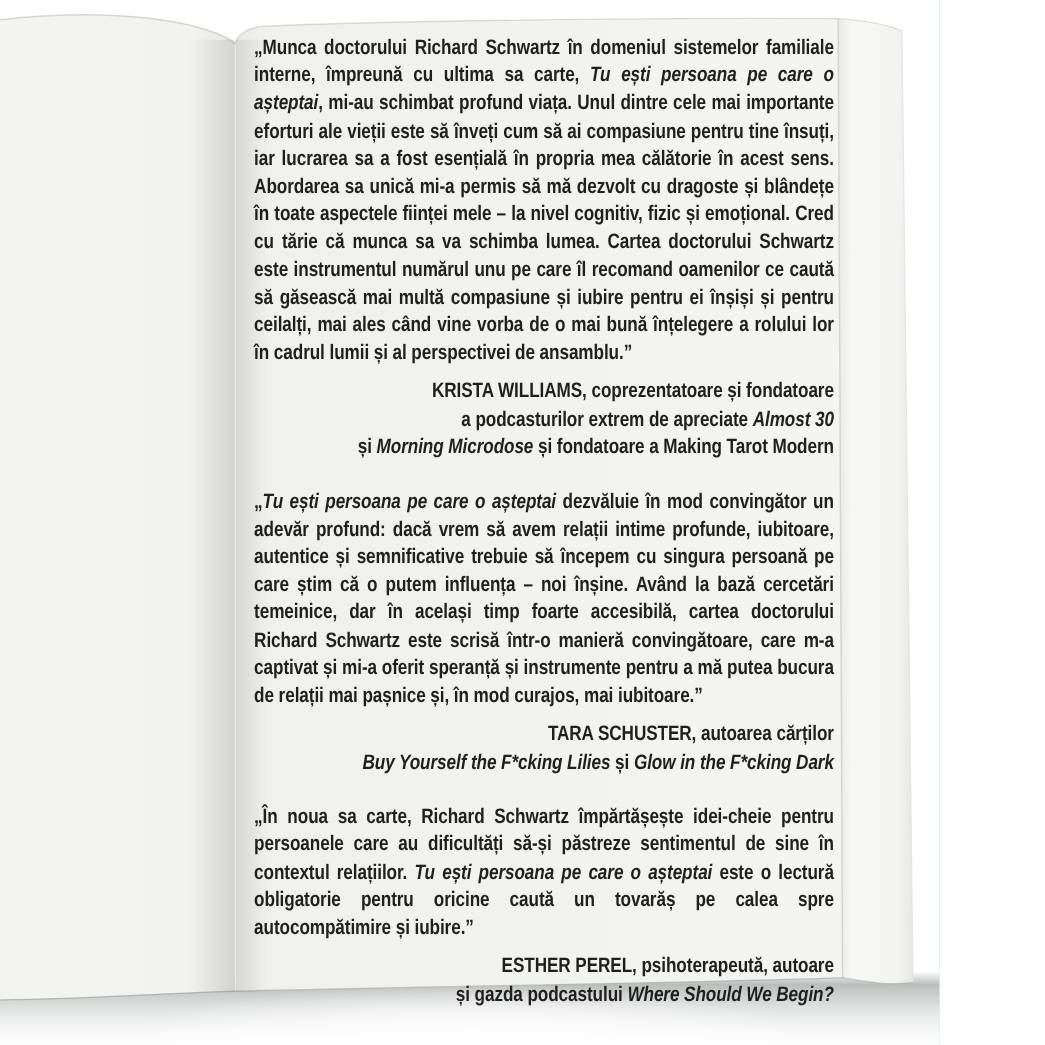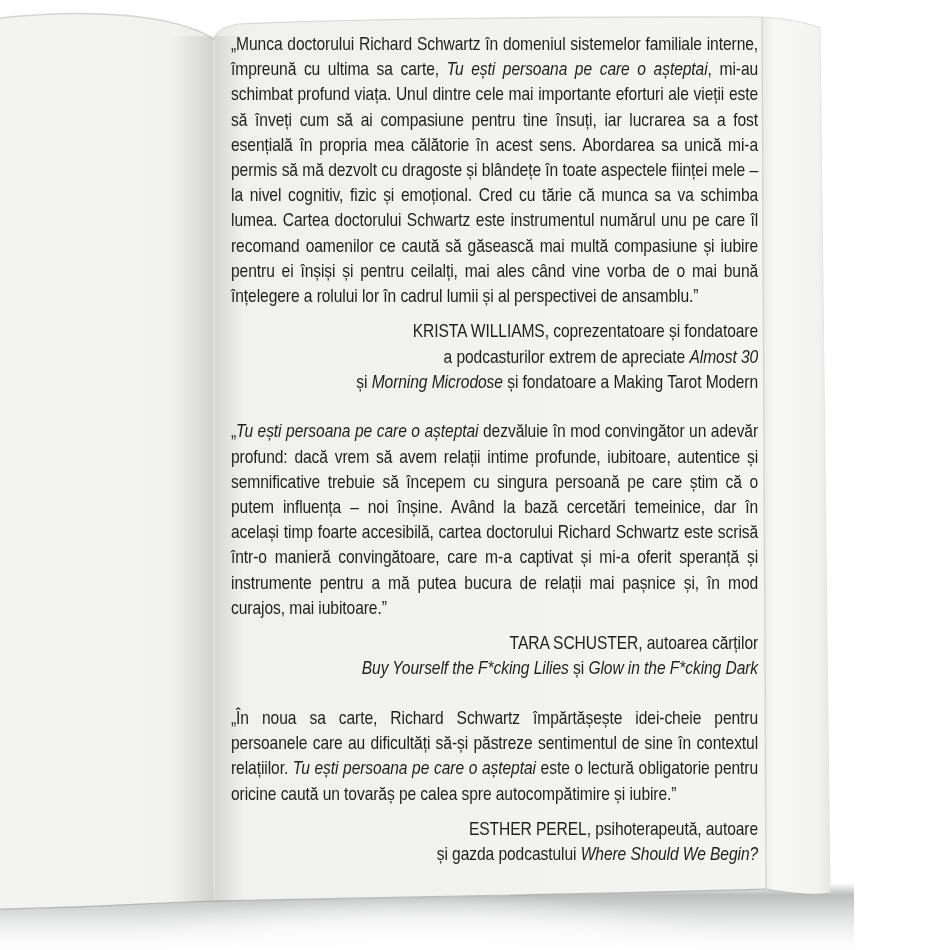--- a/index.html
+++ b/index.html
@@ -3,20 +3,21 @@
 <meta charset="utf-8">
 <style>
   html, body { margin: 0; padding: 0; background: #ffffff; }
   .stage {
     position: relative;
     width: 854px;
     height: 950px;
     overflow: hidden;
     background: #86efac;
     font-family: "Liberation Sans", sans-serif;
+    font-weight: bold;
   }
   .stage svg { position: absolute; left: 0; top: 0; }
   #text-layer {
     position: absolute;
     left: 231px;
     top: 0;
     width: 642px;
     padding-top: 31px;
     transform: scaleX(0.821);
     transform-origin: 0 0;

